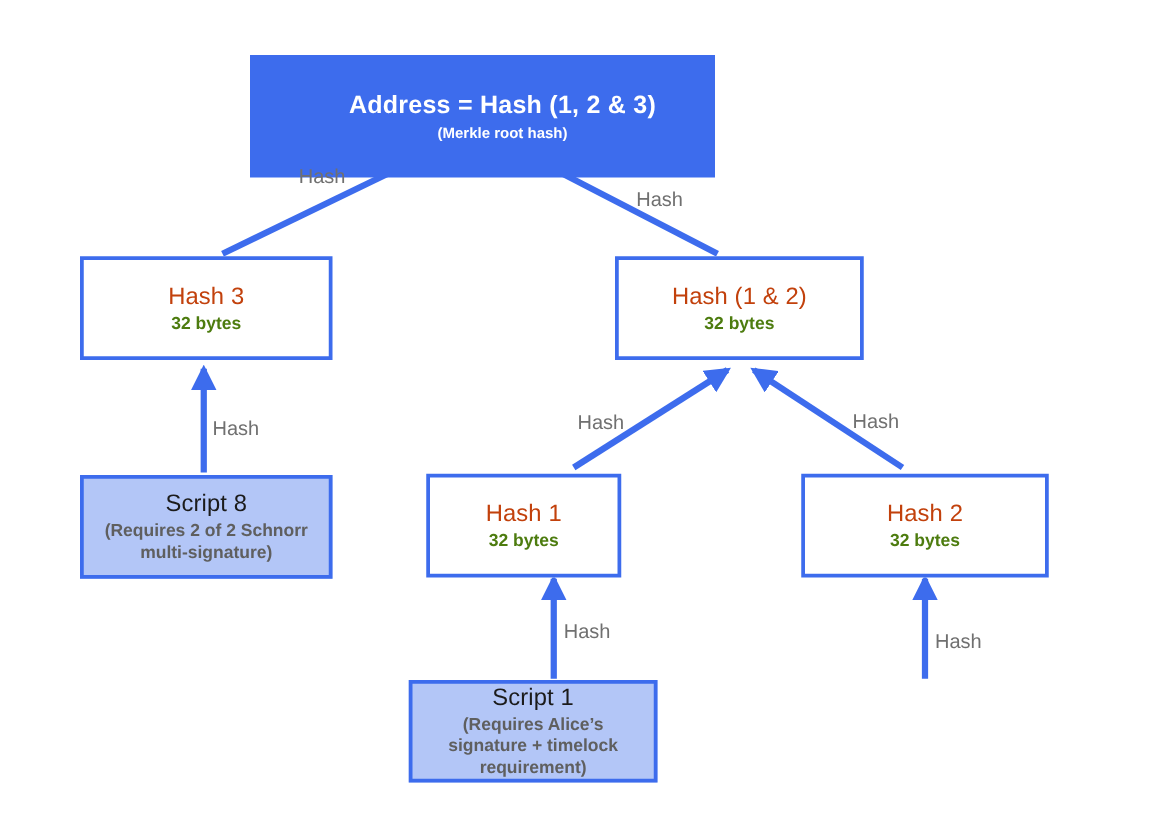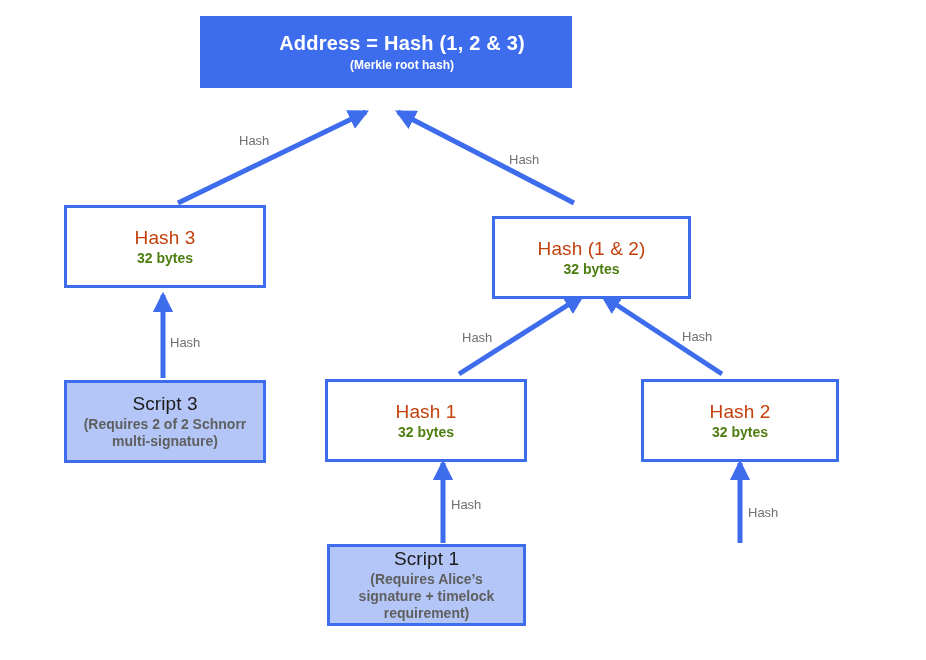--- a/index.html
+++ b/index.html
@@ -86,21 +86,21 @@
     color: #1b1b1b;
   }
   .node.script .sub {
     color: #5f5f5f;
     line-height: 1.22;
   }
 
   
   .edge-label {
     position: absolute;
-    font-size: 13px;
+    font-size: 16px;
     font-weight: 400;
     color: #707070;
     white-space: nowrap;
     z-index: 3;
   }
 </style>
 </head>
 <body>
 
 <div id="canvas">
@@ -134,47 +134,47 @@
   <span class="edge-label" style="left:170px; top:335px;">Hash</span>
 
   <span class="edge-label" style="left:462px; top:330px;">Hash</span>
 
   <span class="edge-label" style="left:682px; top:329px;">Hash</span>
 
   <span class="edge-label" style="left:451px; top:497px;">Hash</span>
 
   <span class="edge-label" style="left:748px; top:505px;">Hash</span>
 
-  <div class="node root" style="left:200px; top:16px; width:372px; height:72px;padding-left:32px;">
+  <div class="node root" style="left:200px; top:44px; width:372px; height:98px;padding-left:32px;">
     <span class="title">Address = Hash (1, 2 &amp; 3)</span>
     <span class="sub">(Merkle root hash)</span>
   </div>
 
   <div class="node hash" style="left:64px; top:205px; width:202px; height:83px;">
     <span class="title">Hash 3</span>
     <span class="sub">32 bytes</span>
   </div>
 
-  <div class="node hash" style="left:492px; top:216px; width:199px; height:83px;">
+  <div class="node hash" style="left:492px; top:205px; width:199px; height:83px;">
     <span class="title">Hash (1 &amp; 2)</span>
     <span class="sub">32 bytes</span>
   </div>
 
-  <div class="node hash" style="left:325px; top:379px; width:202px; height:83px;">
+  <div class="node hash" style="left:341px; top:379px; width:156px; height:83px;">
     <span class="title">Hash 1</span>
     <span class="sub">32 bytes</span>
   </div>
 
   <div class="node hash" style="left:641px; top:379px; width:198px; height:83px;justify-content:center;">
     <span class="title">Hash 2</span>
     <span class="sub">32 bytes</span>
   </div>
 
   <div class="node script" style="left:64px; top:380px; width:202px; height:83px;">
-    <span class="title">Script 3</span>
+    <span class="title">Script 8</span>
     <span class="sub">(Requires 2 of 2 Schnorr multi-signature)</span>
   </div>
 
   <div class="node script" style="left:327px; top:544px; width:199px; height:82px;">
     <span class="title">Script 1</span>
     <span class="sub">(Requires Alice’s signature + timelock requirement)</span>
   </div>
 
 
 </div>

